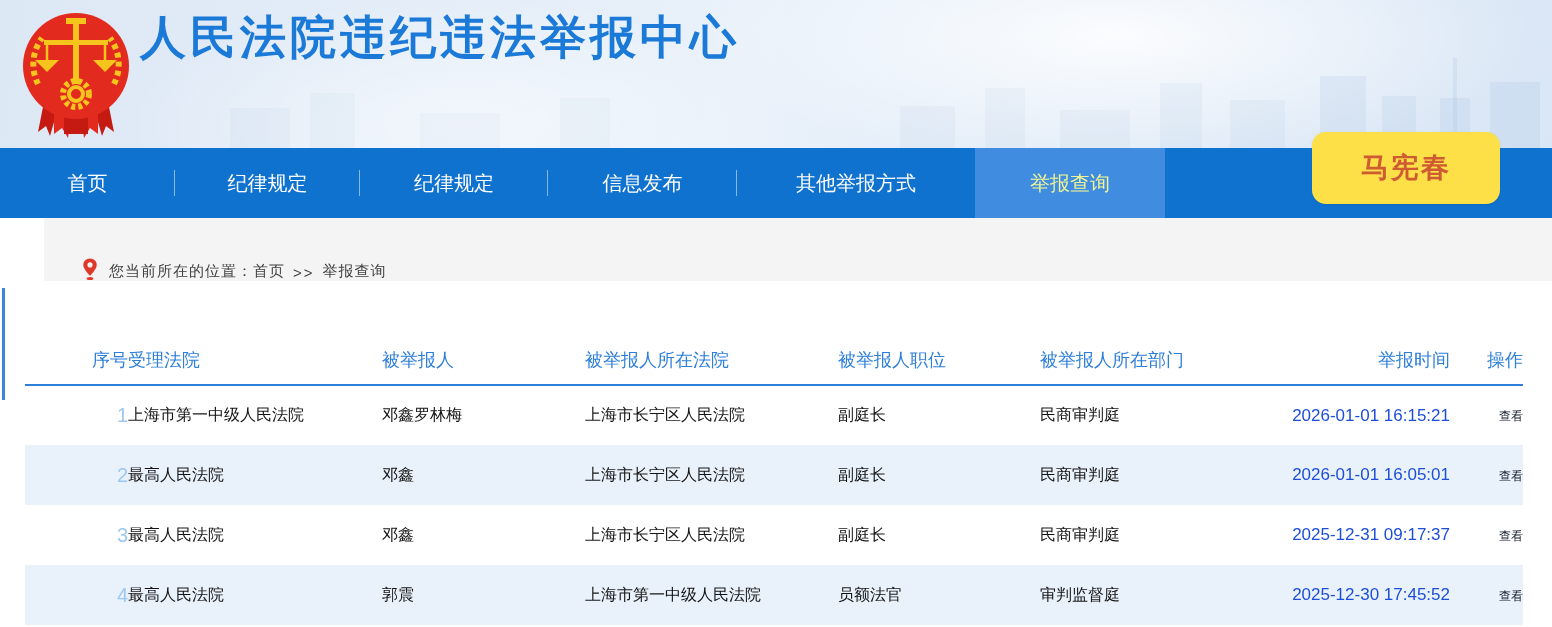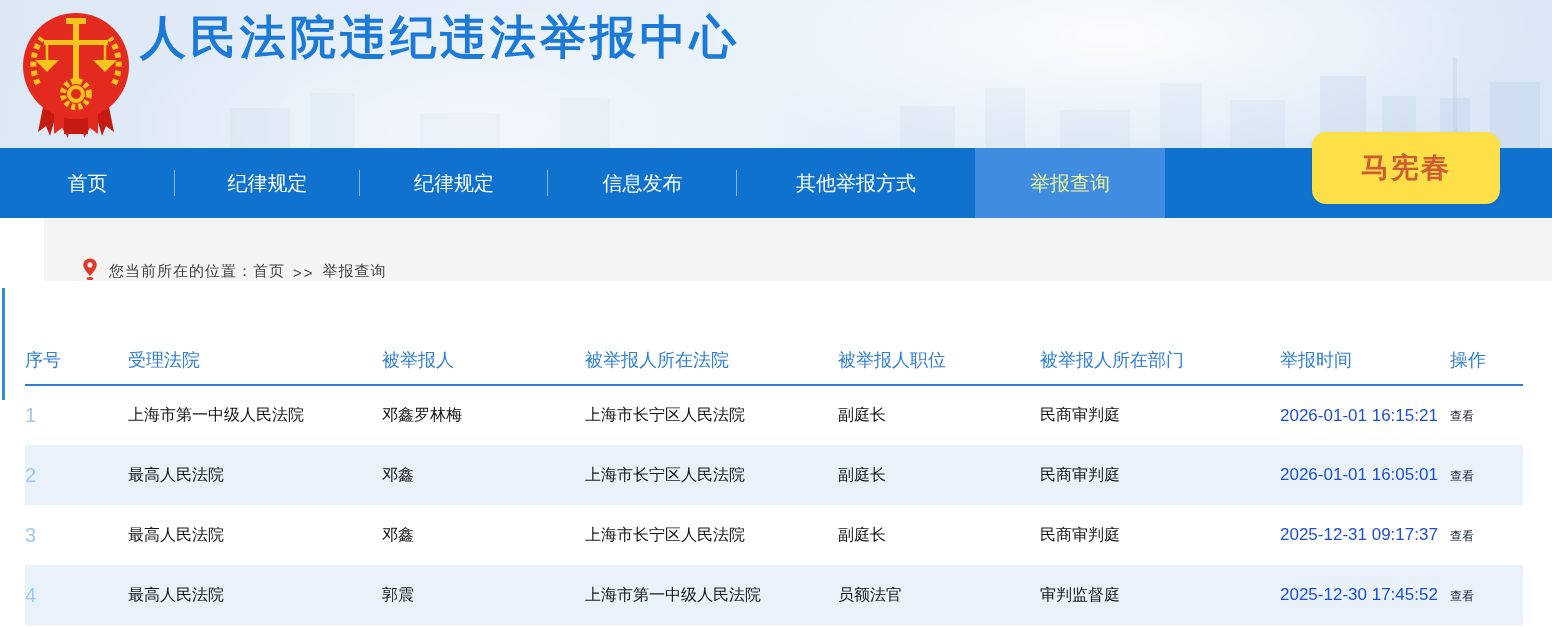--- a/index.html
+++ b/index.html
@@ -42,21 +42,21 @@
   .crumb-sep{ margin:0 8px; color:#3f3f3f; letter-spacing:2px; }
 
   
   .left-edge-accent{ position:absolute; left:2px; top:288px; width:3px; height:112px; background:#3b87d8; }
 
   
   .main-area{ background:#fff; padding:54px 0 0 25px; }
   table{ border-collapse:collapse; table-layout:fixed; width:1498px; }
   thead th{ font-size:18px; font-weight:normal; color:#2e7fd9; height:50px; vertical-align:middle;
     border-bottom:2px solid #2e7fd9; text-align:left; }
-  th.cc, td.cc{ text-align:left; }
+  th.cc, td.cc{ text-align:right; }
   tbody td{ height:60px; vertical-align:middle; font-size:16px; color:#141414; }
   tbody tr:nth-child(even){ background:#e9f2fb; }
   td.idx{ color:#9dc8ef; font-size:20px; }
   td.time{ font-size:17px; color:#1d4ed8; }
   a.view-link{ color:#0f172a; text-decoration:none; cursor:pointer; font-size:12px;font-family:Liberation Serif, serif; }
 </style>
 </head>
 <body>
 
 <header class="site-header">

